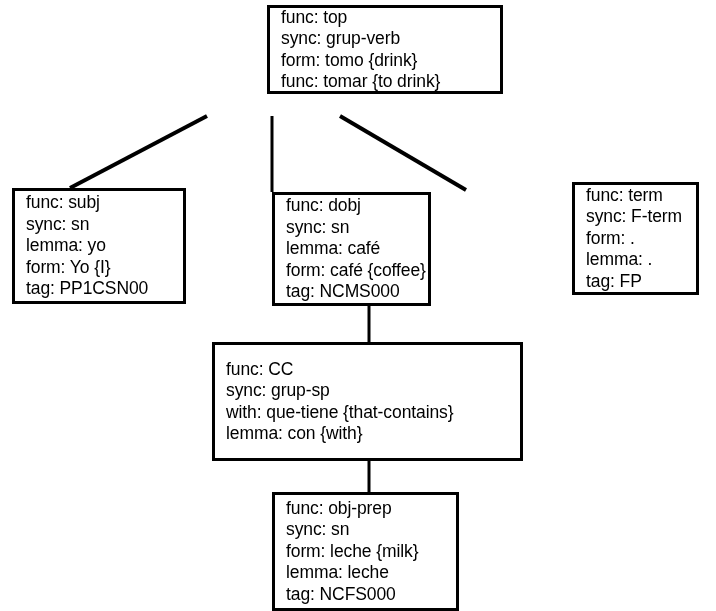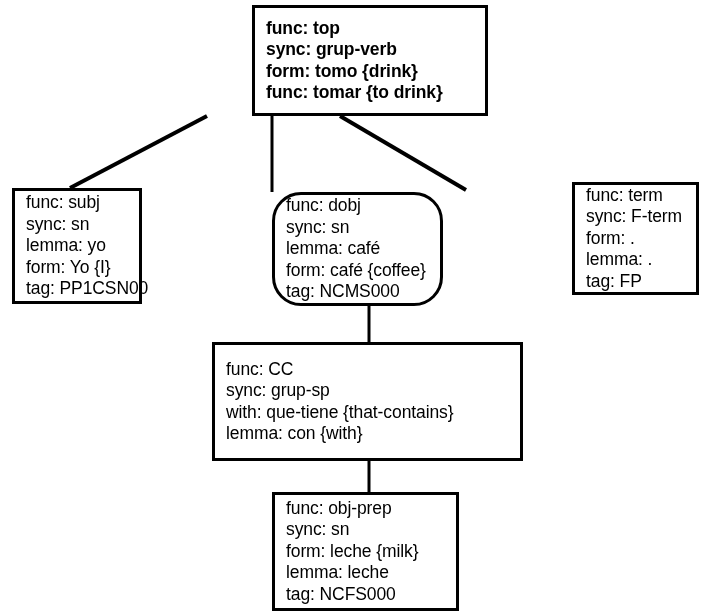--- a/index.html
+++ b/index.html
@@ -40,23 +40,23 @@
     padding: 2px 0 2px 11px;
   }
   .attr-line {
     font-size: 17.5px;
     line-height: 21.5px;
     color: #000000;
     white-space: nowrap;
     letter-spacing: -0.1px;
   }
   
-  #node-top      { left: 252px; top: 5px;   width: 236px; height: 111px; font-weight: bold; }
-  #node-subj     { left: 12px;  top: 188px; width: 130px; height: 116px; }
-  #node-dobj     { left: 272px; top: 192px; width: 171px; height: 114px; border-radius: 29px; }
+  #node-top      { left: 267px; top: 5px;   width: 236px; height: 89px; }
+  #node-subj     { left: 12px;  top: 188px; width: 174px; height: 116px; }
+  #node-dobj     { left: 272px; top: 192px; width: 159px; height: 114px; }
   #node-term     { left: 572px; top: 182px; width: 127px; height: 113px; }
   #node-cc       { left: 212px; top: 342px; width: 311px; height: 119px; }
   #node-objprep  { left: 272px; top: 492px; width: 187px; height: 119px; }
 </style>
 </head>
 <body>
 
 <div id="canvas">
 
   <svg id="edge-layer" width="716" height="611" viewBox="0 0 716 611">

